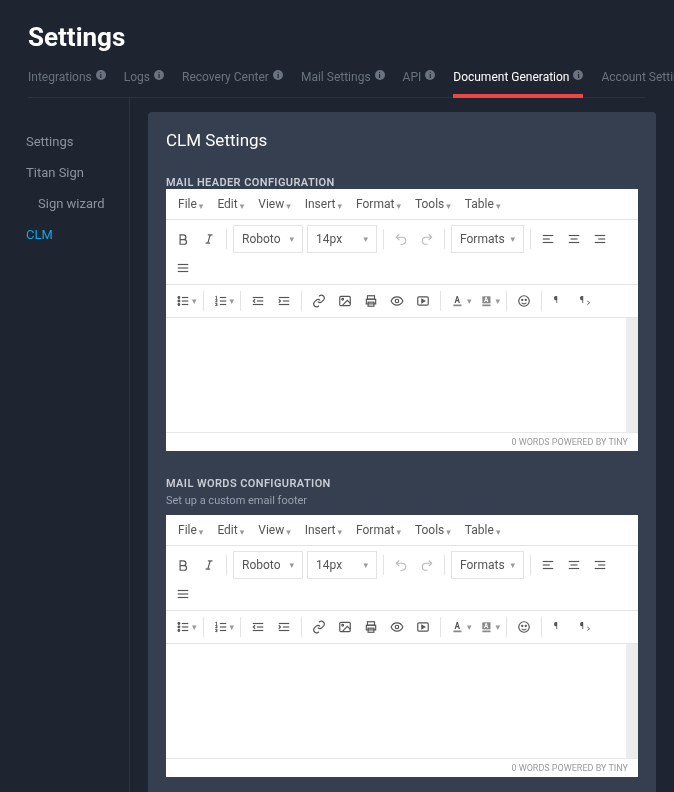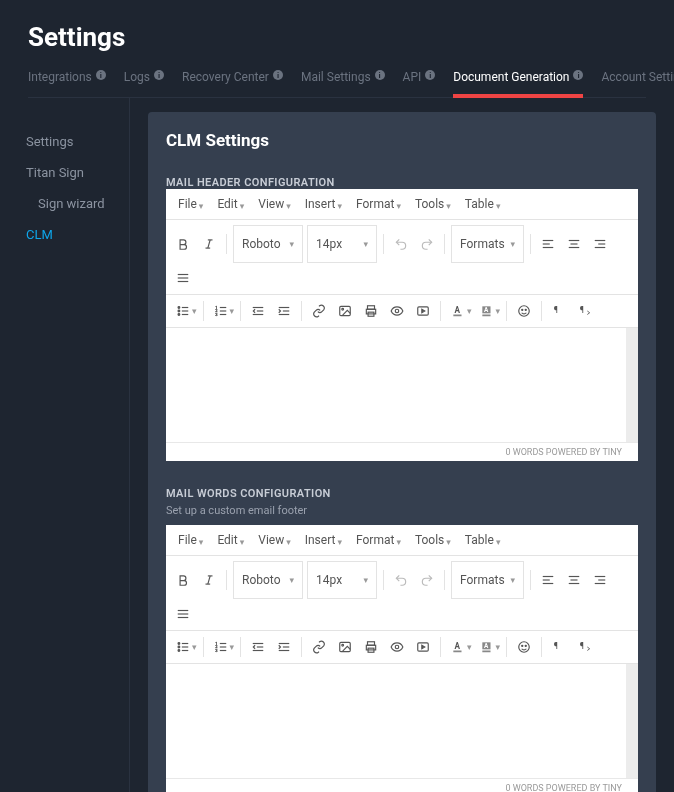--- a/index.html
+++ b/index.html
@@ -10,37 +10,37 @@
 .tab{padding:0 0 10px 0;cursor:pointer;display:flex;align-items:flex-start;gap:4px;white-space:nowrap}
 .tab.active{color:#fff;border-bottom:4px solid #ef4444;margin-bottom:-1px}
 .info-icon{display:inline-flex;width:10px;height:10px;border-radius:50%;background:#6b7380;color:#1e2530;font-size:8px;align-items:center;justify-content:center;font-weight:700}
 .body{display:flex;height:calc(100% - 90px)}
 .sidebar{width:130px;padding:28px 0 0 26px;border-right:1px solid #2a3240;font-size:13px;color:#8b93a0}
 .sidebar .item{padding:8px 0;cursor:pointer}
 .sidebar .sub{padding-left:12px}
 .sidebar .active{color:#0ea5e9}
 .main{flex:1;padding:14px 18px 14px 18px;overflow:auto}
 .panel{background:#353f4f;border-radius:4px;padding:18px 18px 18px 18px}
-.panel-title{font-size:17px;font-weight:700;margin-bottom:26px}
+.panel-title{font-size:17px;font-weight:400;margin-bottom:26px}
 .sec-title{font-size:11px;letter-spacing:.4px;color:#c8cdd6;font-weight:600}
 .sec-sub{font-size:11px;color:#9aa1ae;margin:4px 0 8px}
 .editor{background:#fff;color:#555;font-size:12px}
 .menubar{display:flex;gap:6px;padding:6px 8px;border-bottom:1px solid #e3e3e3}
 .menu{padding:2px 4px;cursor:pointer;display:flex;align-items:flex-end;gap:2px;color:#555}
 .chevron{font-size:9px;color:#999}
 .toolbar{display:flex;flex-wrap:wrap;align-items:center;padding:5px 6px;border-bottom:1px solid #e3e3e3;gap:4px}
 .tbtn{width:22px;height:22px;display:flex;align-items:center;justify-content:center;cursor:pointer;color:#555;border-radius:2px}
 .tbtn svg{width:14px;height:14px}
 .tsep{width:1px;height:20px;background:#e3e3e3;margin:0 2px}
-.tsel{height:38px;display:flex;align-items:center;padding:0 8px;border:1px solid #e3e3e3;font-size:12px;color:#555;cursor:pointer;gap:6px}
+.tsel{height:28px;display:flex;align-items:center;padding:0 8px;border:1px solid #e3e3e3;font-size:12px;color:#555;cursor:pointer;gap:6px}
 .tsel.wide{min-width:70px}
 .content{height:114px;background:#fff;position:relative}
 .content::after{content:"";position:absolute;right:0;top:0;bottom:0;width:12px;background:#ececec}
 .content::before{content:"";position:absolute;right:1px;top:1px;width:10px;height:16px;background:#cfcfcf;border-radius:2px}
-.statusbar{text-align:right;font-size:9px;color:#9a9a9a;padding:4px 16px;border-top:1px solid #e8e8e8}
+.statusbar{text-align:right;font-size:9px;color:#9a9a9a;padding:4px 10px;border-top:1px solid #e8e8e8}
 .spacer{height:26px}
 </style>
 </head>
 <body>
 
 <div class="header">
   <div class="page-title">Settings</div>
   <div class="tabs" id="tabs">
       <div class="tab">
         <span>Integrations</span>

